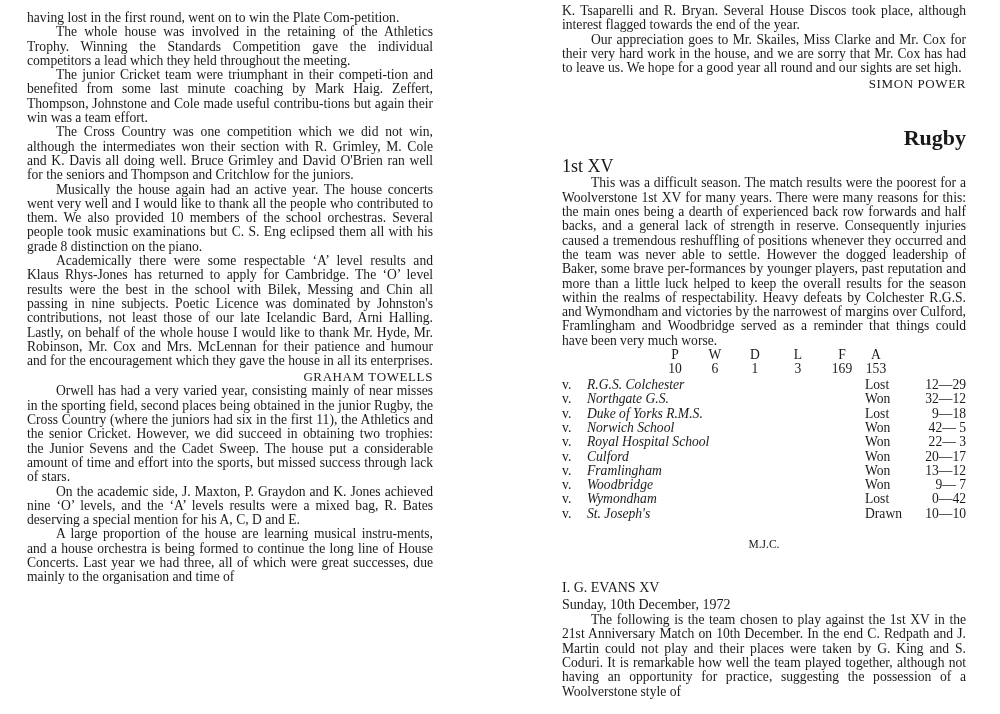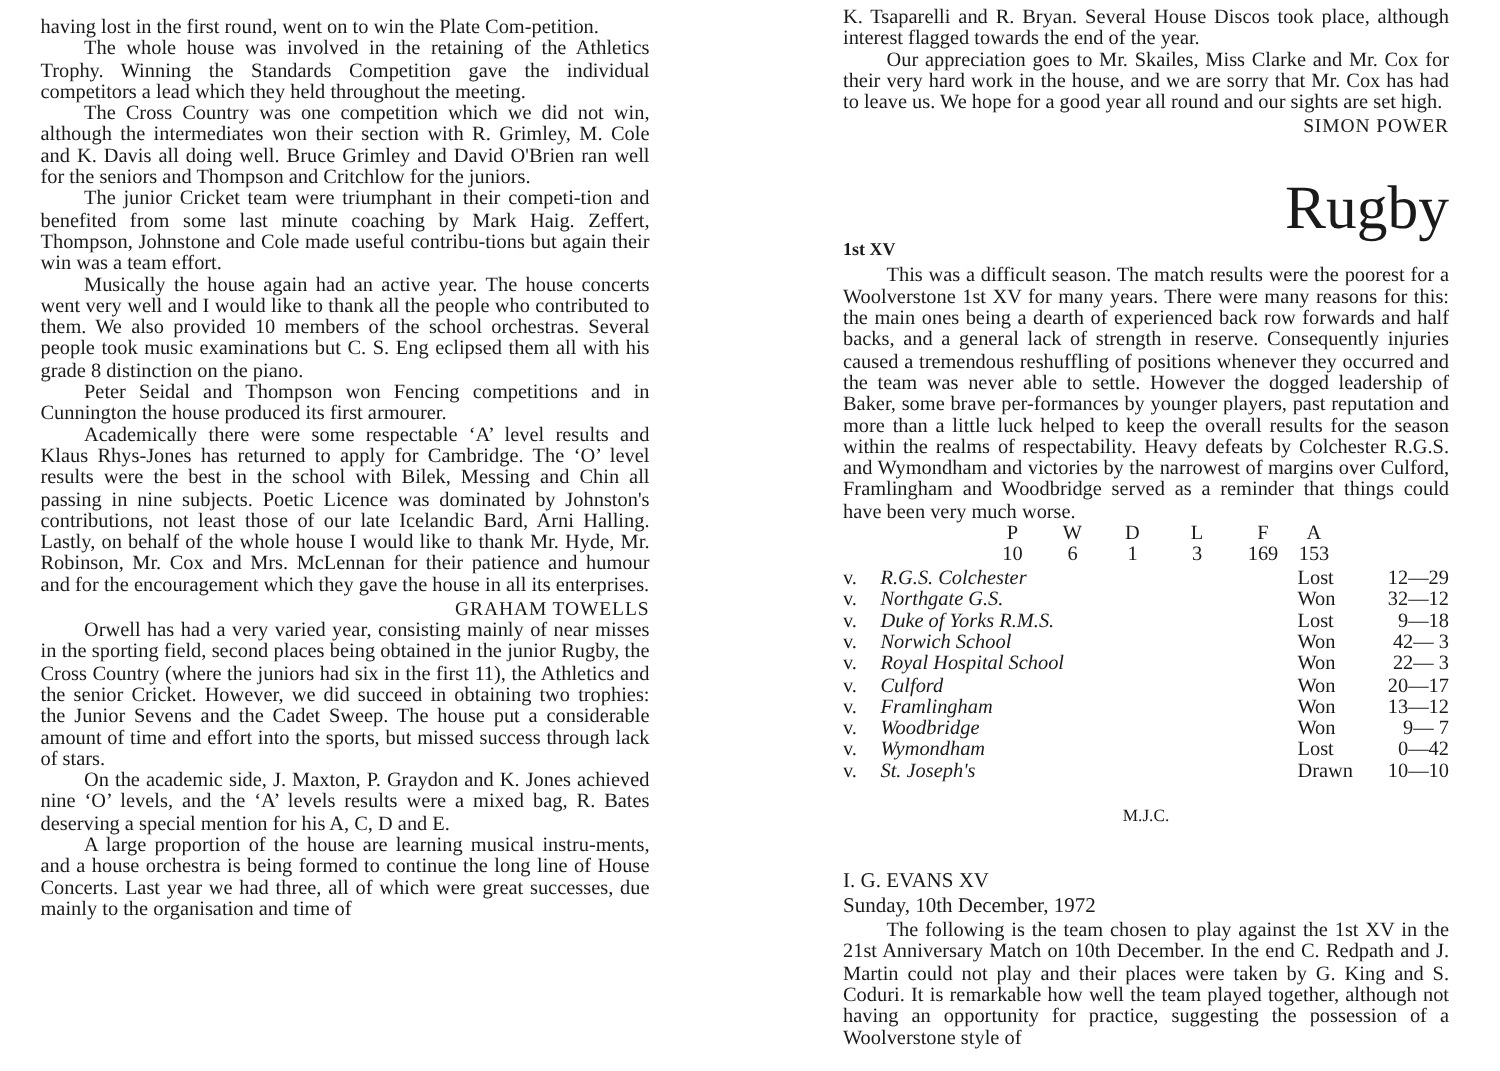--- a/index.html
+++ b/index.html
@@ -18,48 +18,47 @@
   p.indent { text-indent: 29px; }
   .sig {
     text-align: right; font-size: 13px; letter-spacing: 0.6px;
     line-height: 14px; margin-top: 2px;
   }
   .house-head {
     font-weight: bold; font-size: 14px; letter-spacing: 0.5px;
     margin-top: 28px; margin-bottom: 9px; line-height: 16px;
   }
   .big-title {
-    text-align: right; font-weight: normal; font-size: 41px;
+    text-align: right; font-weight: bold; font-size: 22px;
     line-height: 32px; margin-top: 31px; margin-bottom: 4px;
   }
-  .sub-head { font-weight: bold; font-size: 12px; line-height: 16px; margin-bottom: 2px; }
+  .sub-head { font-weight: normal; font-size: 18px; line-height: 16px; margin-bottom: 2px; }
   .sub-head2 { font-weight: normal; font-size: 14px; line-height: 17px; }
   .stats { position: relative; height: 30px; font-size: 13.6px; line-height: 14.3px; }
   .stats .row { position: absolute; left: 0; right: 0; height: 15px; }
   .stats span { position: absolute; text-align: center; width: 40px; }
   .results { font-size: 13.6px; line-height: 14.3px; }
   .results .r { position: relative; height: 14.3px; }
   .results .v { position: absolute; left: 0; }
   .results .opp { position: absolute; left: 25px; font-style: italic; }
   .results .res { position: absolute; left: 303px; }
   .results .score { position: absolute; right: 0; text-align: right; white-space: pre; }
   .mjc { text-align: center; font-size: 11.5px; margin-top: 16px; line-height: 14px; }
   .evans-head { margin-top: 28px; }
 </style>
 </head>
 <body>
 
 <div class="page page-left">
   <div class="col">
     <p>having lost in the first round, went on to win the Plate Com-petition.</p>
     <p class="indent">The whole house was involved in the retaining of the Athletics Trophy. Winning the Standards Competition gave the individual competitors a lead which they held throughout the meeting.</p>
+    <p class="indent">The junior Cricket team were triumphant in their competi-tion and benefited from some last minute coaching by Mark Haig. Zeffert, Thompson, Johnstone and Cole made useful contribu-tions but again their win was a team effort.</p>
     <p class="indent">The Cross Country was one competition which we did not win, although the intermediates won their section with R. Grimley, M. Cole and K. Davis all doing well. Bruce Grimley and David O'Brien ran well for the seniors and Thompson and Critchlow for the juniors.</p>
-    <p class="indent">The junior Cricket team were triumphant in their competi-tion and benefited from some last minute coaching by Mark Haig. Zeffert, Thompson, Johnstone and Cole made useful contribu-tions but again their win was a team effort.</p>
     <p class="indent">Musically the house again had an active year. The house concerts went very well and I would like to thank all the people who contributed to them. We also provided 10 members of the school orchestras. Several people took music examinations but C. S. Eng eclipsed them all with his grade 8 distinction on the piano.</p>
-    <p class="indent">Peter Seidal and Thompson won Fencing competitions and in Cunnington the house produced its first armourer.</p>
     <p class="indent">Academically there were some respectable ‘A’ level results and Klaus Rhys-Jones has returned to apply for Cambridge. The ‘O’ level results were the best in the school with Bilek, Messing and Chin all passing in nine subjects. Poetic Licence was dominated by Johnston's contributions, not least those of our late Icelandic Bard, Arni Halling. Lastly, on behalf of the whole house I would like to thank Mr. Hyde, Mr. Robinson, Mr. Cox and Mrs. McLennan for their patience and humour and for the encouragement which they gave the house in all its enterprises.</p>
     <div class="sig">GRAHAM TOWELLS</div>
 
     <p class="indent">Orwell has had a very varied year, consisting mainly of near misses in the sporting field, second places being obtained in the junior Rugby, the Cross Country (where the juniors had six in the first 11), the Athletics and the senior Cricket. However, we did succeed in obtaining two trophies: the Junior Sevens and the Cadet Sweep. The house put a considerable amount of time and effort into the sports, but missed success through lack of stars.</p>
     <p class="indent">On the academic side, J. Maxton, P. Graydon and K. Jones achieved nine ‘O’ levels, and the ‘A’ levels results were a mixed bag, R. Bates deserving a special mention for his A, C, D and E.</p>
     <p class="indent">A large proportion of the house are learning musical instru-ments, and a house orchestra is being formed to continue the long line of House Concerts. Last year we had three, all of which were great successes, due mainly to the organisation and time of</p>
   </div>
 </div>
 
 <div class="page page-right">
@@ -108,21 +107,21 @@
       <div class="r">
         <span class="v">v.</span>
         <span class="opp">Duke of Yorks R.M.S.</span>
         <span class="res">Lost</span>
         <span class="score">9—18</span>
       </div>
       <div class="r">
         <span class="v">v.</span>
         <span class="opp">Norwich School</span>
         <span class="res">Won</span>
-        <span class="score">42— 3</span>
+        <span class="score">42— 5</span>
       </div>
       <div class="r">
         <span class="v">v.</span>
         <span class="opp">Royal Hospital School</span>
         <span class="res">Won</span>
         <span class="score">22— 3</span>
       </div>
       <div class="r">
         <span class="v">v.</span>
         <span class="opp">Culford</span>

